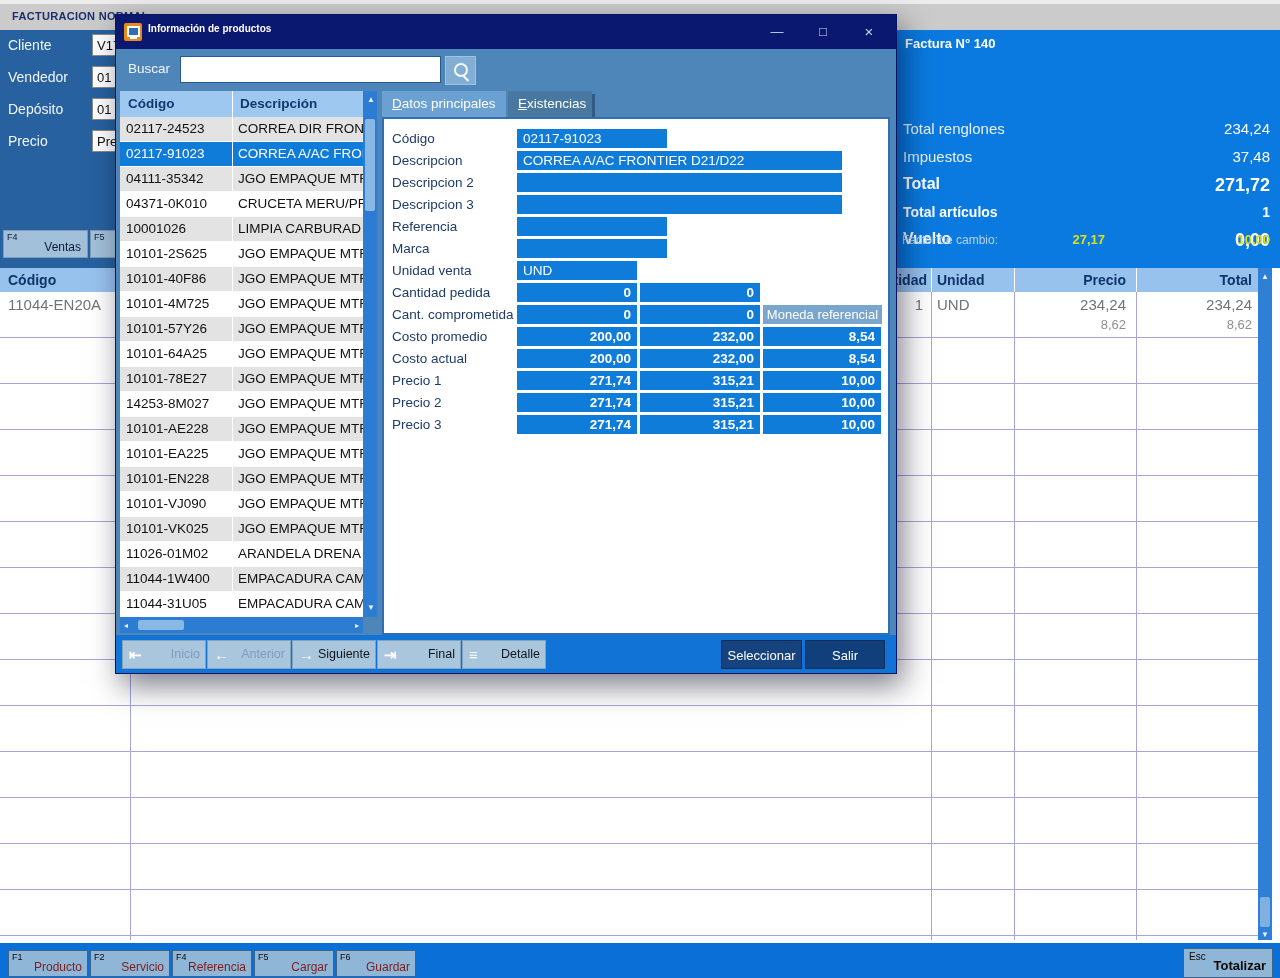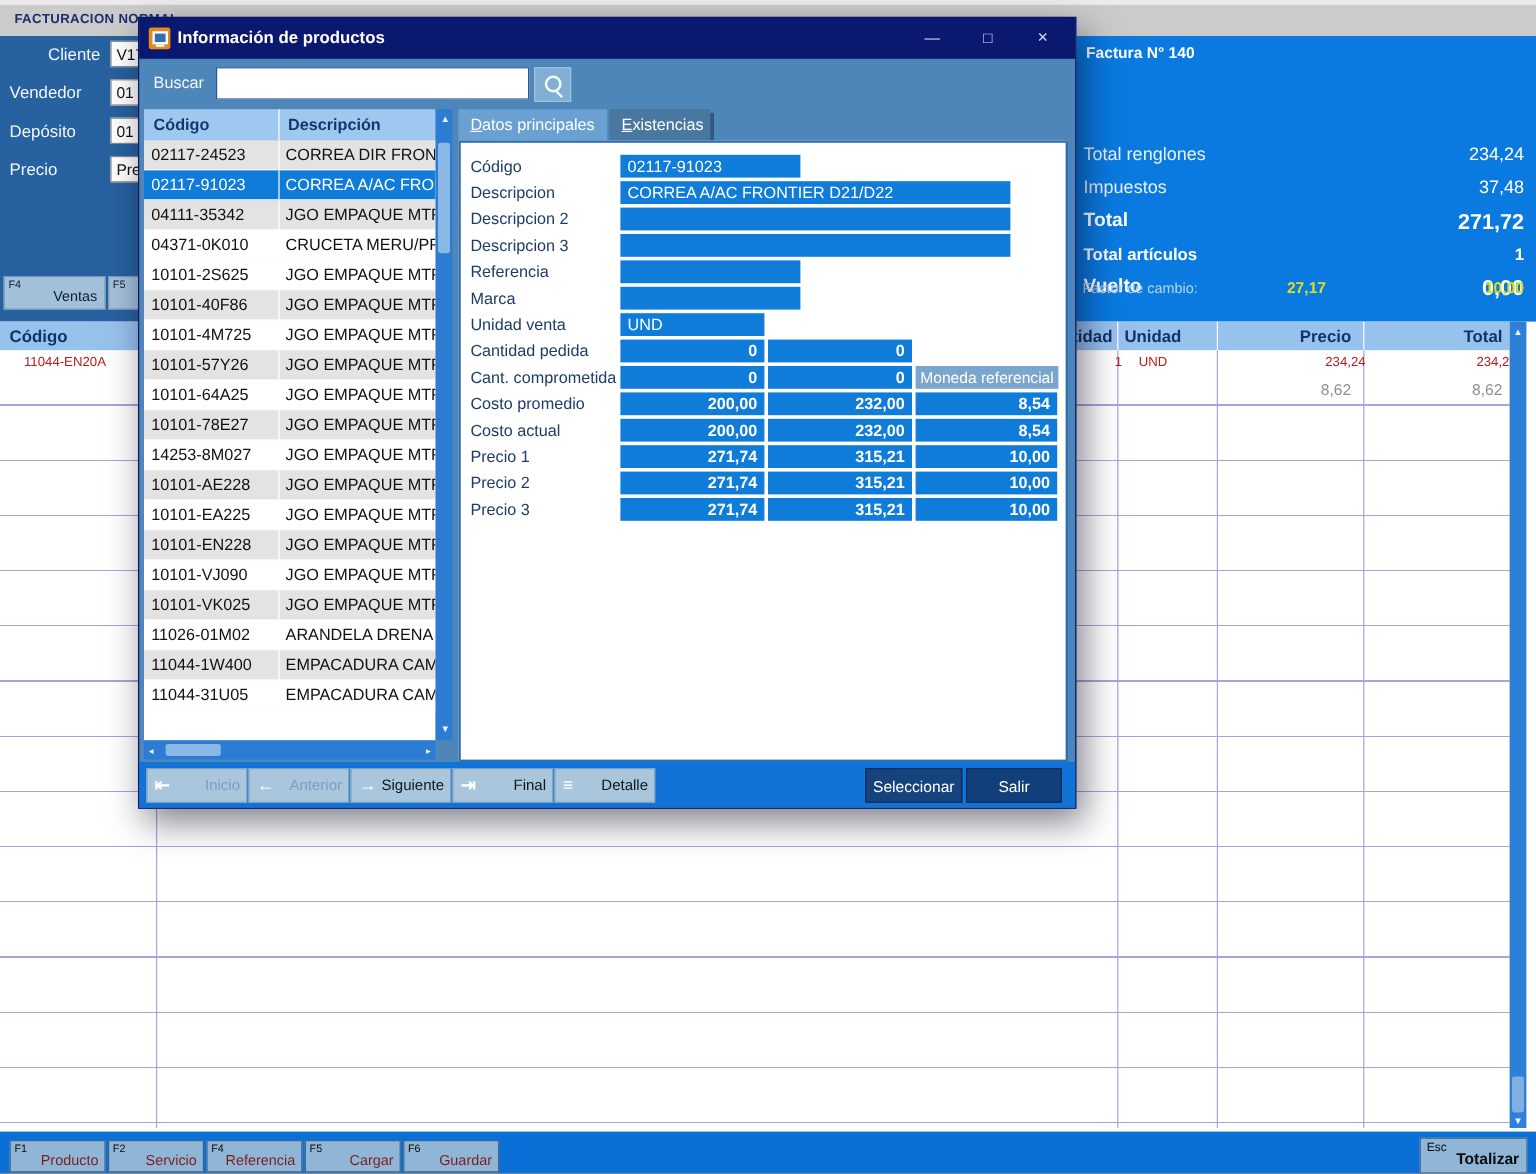--- a/index.html
+++ b/index.html
@@ -37,21 +37,21 @@
   .factor-val{position:absolute;top:232px;font-size:13px;font-weight:bold;color:#d9e021;}
 
   
   #grid-header{left:0;top:268px;width:1258px;height:24px;background:#98c2ee;}
   .gh{position:absolute;top:4px;font-size:14px;font-weight:bold;color:#0f3468;white-space:nowrap;}
   .vsep-w{position:absolute;top:268px;width:1px;height:24px;background:#fff;}
   #grid-body{left:0;top:292px;width:1258px;height:648px;background:#fff;}
   #grid-lines{left:0;top:292px;width:1258px;height:648px;
      background:repeating-linear-gradient(to bottom,transparent 0 45px,#a5a5d8 45px 46px);}
   .vline{position:absolute;top:292px;width:1px;height:648px;background:#a5a5d8;}
-  .gcell{position:absolute;font-size:11px;color:#b91c1c;white-space:nowrap;margin-left:12px;}
+  .gcell{position:absolute;font-size:15px;color:#737373;white-space:nowrap;}
   .gcell.r{text-align:right;}
   .gref{position:absolute;font-size:13px;color:#8f8f8f;text-align:right;}
   #mw-vscroll{left:1258px;top:268px;width:14px;height:672px;background:#2e7fd6;}
   .sc-arrow{position:absolute;left:0;width:14px;text-align:center;font-size:8px;color:#eaf3fc;}
   #mw-thumb{left:1260px;top:897px;width:10px;height:30px;background:#7fb0e0;border-radius:2px;}
   #grid-gap{left:0;top:940px;width:1280px;height:3px;background:#fff;}
 
   
   #bottom-bar{left:0;top:943px;width:1280px;height:35px;background:#0a70d8;}
   .bb-btn{position:absolute;top:950px;width:80px;height:27px;background:#8fb6d6;border:1px solid #3f648a;box-sizing:border-box;}
@@ -61,21 +61,21 @@
   #esc-key{position:absolute;left:5px;top:2px;font-size:10px;color:#0a0a0a;}
   #esc-lbl{position:absolute;right:6px;bottom:4px;font-size:13px;color:#0a0a0a;font-weight:bold;}
 
   
   #dlg{left:115px;top:14px;width:780px;height:658px;background:#4f86ba;border:1px solid #09135f;
        box-shadow:6px 12px 28px rgba(0,0,25,.5);box-sizing:content-box;z-index:10;}
   #dlg-titlebar{left:0;top:0;width:780px;height:34px;background:#0b1870;}
   #dlg-icon{position:absolute;left:8px;top:8px;width:18px;height:18px;background:#e8891a;border-radius:2px;}
   #dlg-icon::before{content:"";position:absolute;left:3px;top:3px;width:9px;height:7px;border:2px solid #fff;background:#2f6fb2;}
   #dlg-icon::after{content:"";position:absolute;left:6px;top:14px;width:7px;height:2px;background:#fff;}
-  #dlg-title{position:absolute;left:32px;top:8px;font-size:14px;font-weight:600;color:#fff;}
+  #dlg-title{position:absolute;left:32px;top:8px;font-size:10px;font-weight:600;color:#fff;}
   .wbtn{position:absolute;top:4px;width:34px;height:26px;color:#cfd6f2;font-size:13px;text-align:center;line-height:26px;}
 
   #search-label{left:12px;top:46px;font-size:13.5px;color:#f2f7fc;}
   #search-input{position:absolute;left:64px;top:41px;width:261px;height:27px;border:1px solid #2a5a8a;
                 background:#fff;font-size:14px;padding:0 4px;box-sizing:border-box;font-family:"Liberation Sans",sans-serif;}
   #search-btn{left:329px;top:41px;width:31px;height:29px;background:#82aed3;border:1px solid #9cc2e4;box-sizing:border-box;}
   #search-glass{position:absolute;left:8px;top:6px;width:10px;height:10px;border:2px solid #f4f9ff;border-radius:50%;}
   #search-glass::after{content:"";position:absolute;left:9px;top:10px;width:2px;height:7px;background:#f4f9ff;transform:rotate(-45deg);}
 
   #plist-header{left:4px;top:76px;width:243px;height:26px;background:#9fc8f0;}
@@ -123,21 +123,21 @@
 <div id="app">
 
   <div id="mw-titlebar" class="abs">
     <span id="mw-title">FACTURACION NORMAL</span>
   </div>
 
   <div id="form-left" class="abs"></div>
   <div id="panel-right" class="abs"></div>
 
   <div id="form-fields" class="abs" style="left:0;top:30px;width:520px;height:238px;">
-      <span class="ff-label" style="top: 7px; margin-left: 32px;">Cliente</span>
+      <span class="ff-label" style="top: 7px;">Cliente</span>
       <div class="ff-field" style="top: 4px;">V17</div>
       <span class="ff-label" style="top: 39px;">Vendedor</span>
       <div class="ff-field" style="top: 36px;">01</div>
       <span class="ff-label" style="top: 71px;">Depósito</span>
       <div class="ff-field" style="top: 68px;">01</div>
       <span class="ff-label" style="top: 103px;">Precio</span>
       <div class="ff-field" style="top: 100px;">Pre</div>
     </div>
   <div id="fkey-tabs" class="abs" style="left:0;top:30px;width:520px;height:238px;">
       <div class="fkey-tab" style="left: 3px; top: 200px; width: 85px;">
@@ -268,20 +268,24 @@
           <span class="plist-code">02117-91023</span>
           <span class="plist-desc">CORREA A/AC FRONTIER D21/D22</span>
         </div>
         <div class="plist-row odd">
           <span class="plist-code">04111-35342</span>
           <span class="plist-desc">JGO EMPAQUE MTR</span>
         </div>
         <div class="plist-row even">
           <span class="plist-code">04371-0K010</span>
           <span class="plist-desc">CRUCETA MERU/PR</span>
+        </div>
+        <div class="plist-row odd">
+          <span class="plist-code">10001026</span>
+          <span class="plist-desc">LIMPIA CARBURAD</span>
         </div>
         <div class="plist-row even">
           <span class="plist-code">10101-2S625</span>
           <span class="plist-desc">JGO EMPAQUE MTR</span>
         </div>
         <div class="plist-row odd">
           <span class="plist-code">10101-40F86</span>
           <span class="plist-desc">JGO EMPAQUE MTR</span>
         </div>
         <div class="plist-row even">

